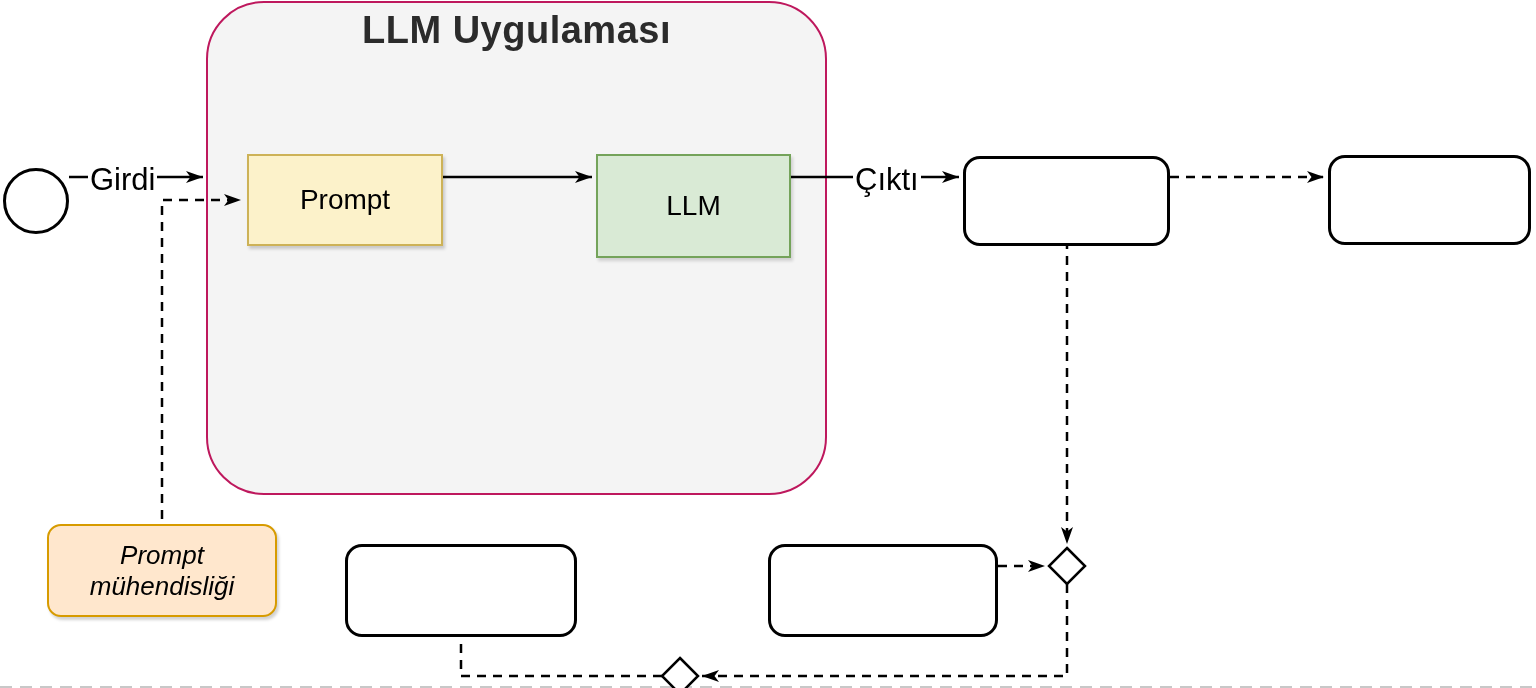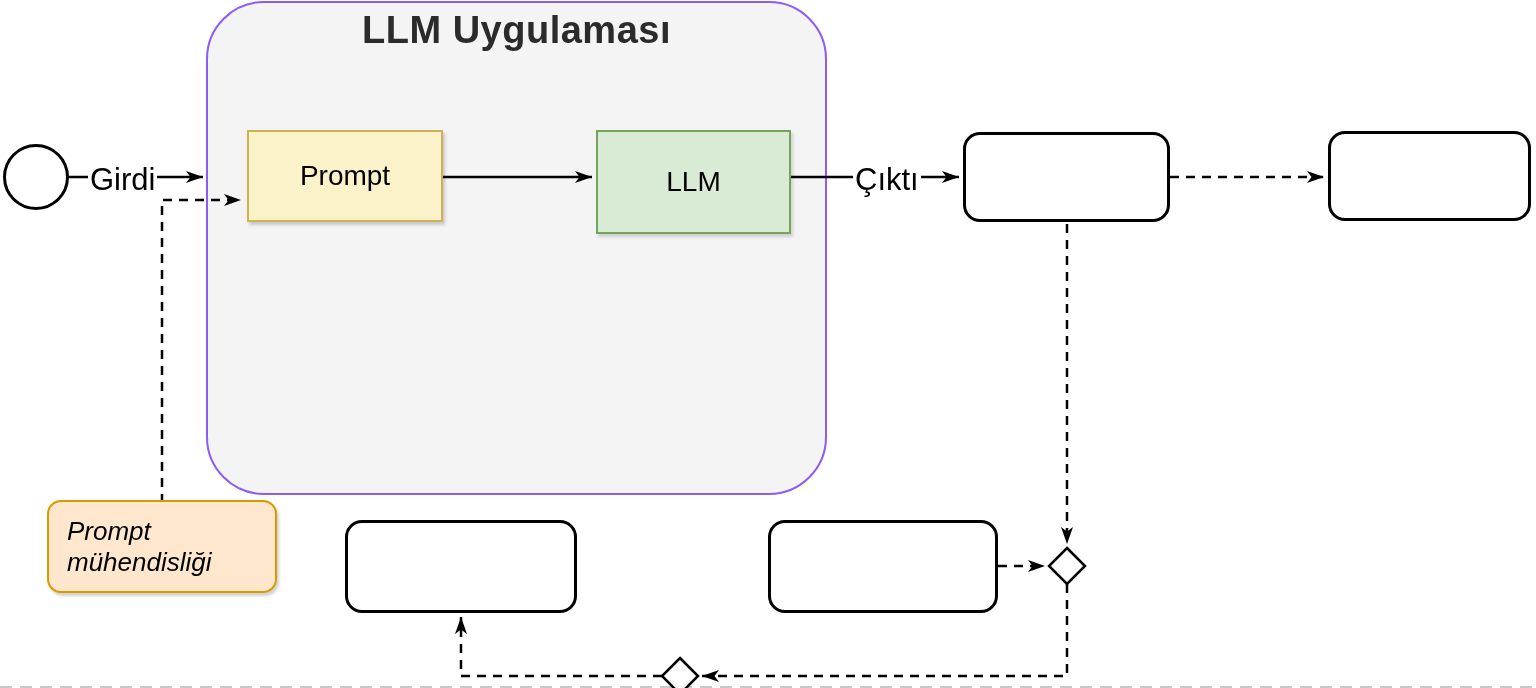--- a/index.html
+++ b/index.html
@@ -5,39 +5,40 @@
   html, body { margin:0; padding:0; }
   body {
     width:1536px; height:688px; position:relative; overflow:hidden;
     background:#ffffff;
     font-family:"Liberation Sans", sans-serif;
     color:#000;
   }
   
   .group-container {
     position:absolute; left:206px; top:1px; width:621px; height:494px;
-    background:#f4f4f4; border:2px solid #8b5cf6; border-radius:58px;
+    background:#f4f4f4; border:2px solid #be185d; border-radius:58px;
     box-sizing:border-box; z-index:1;
   }
   .group-title {
     position:absolute; top:6px; left:0; width:100%;
     text-align:center; font-size:38px; font-weight:bold; color:#2b2b2b;
     letter-spacing:0.5px;
   }
   
   svg.wires { position:absolute; left:0; top:0; z-index:2; }
   .wire { fill:none; stroke:#000; stroke-width:2.5px; }
   .wire.dashed { stroke-dasharray:9 7; }
   .wire.ghost { stroke:#9a9a9a; stroke-width:2px; stroke-dasharray:12 8; opacity:0.55; }
   .gateway { fill:#ffffff; stroke:#000; stroke-width:2.5px; }
   
   .node {
     position:absolute; box-sizing:border-box; z-index:3;
     display:flex; align-items:center; justify-content:center;
-    text-align:left;
+    text-align:center;
+    margin-top:24px;
   }
   .start-circle {
     left:3px; top:144px; width:66px; height:66px;
     background:#fff; border:3px solid #000; border-radius:50%;
   }
   .task-yellow {
     left:247px; top:130px; width:196px; height:92px;
     background:#fcf2ca; border:2px solid #cdb257;
     box-shadow:2px 3px 3px rgba(0,0,0,0.18);
     font-size:28px;

